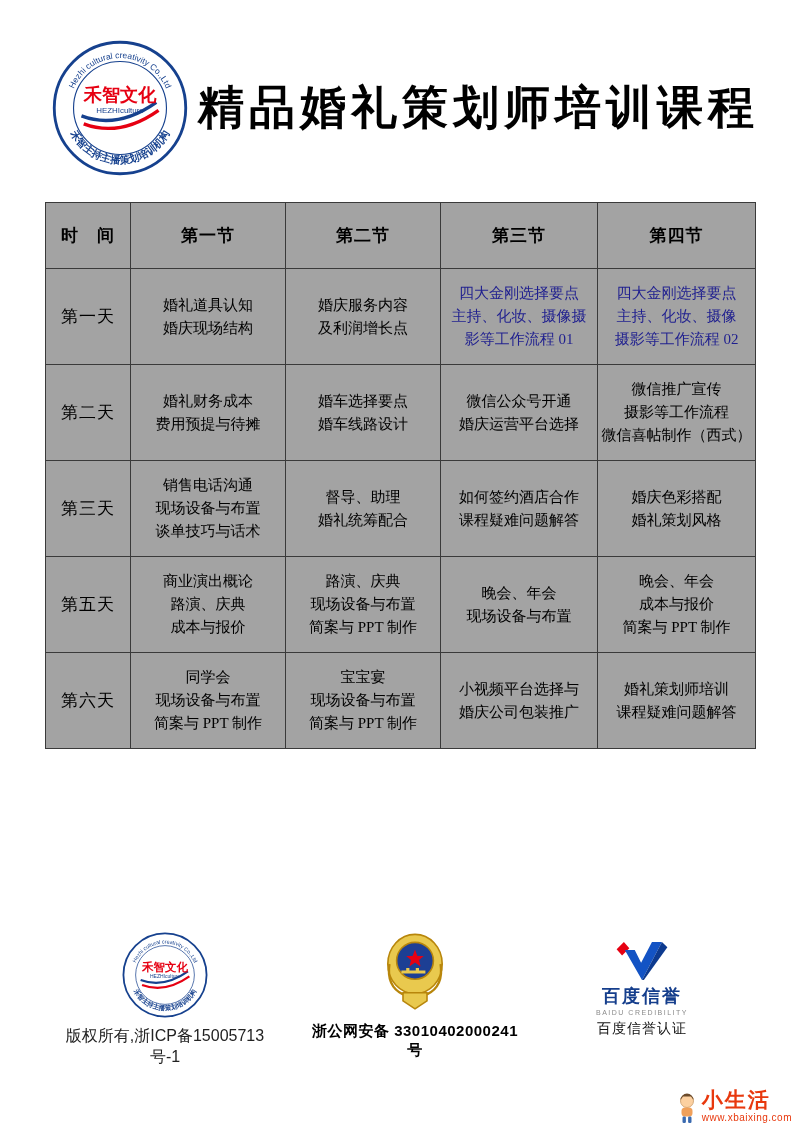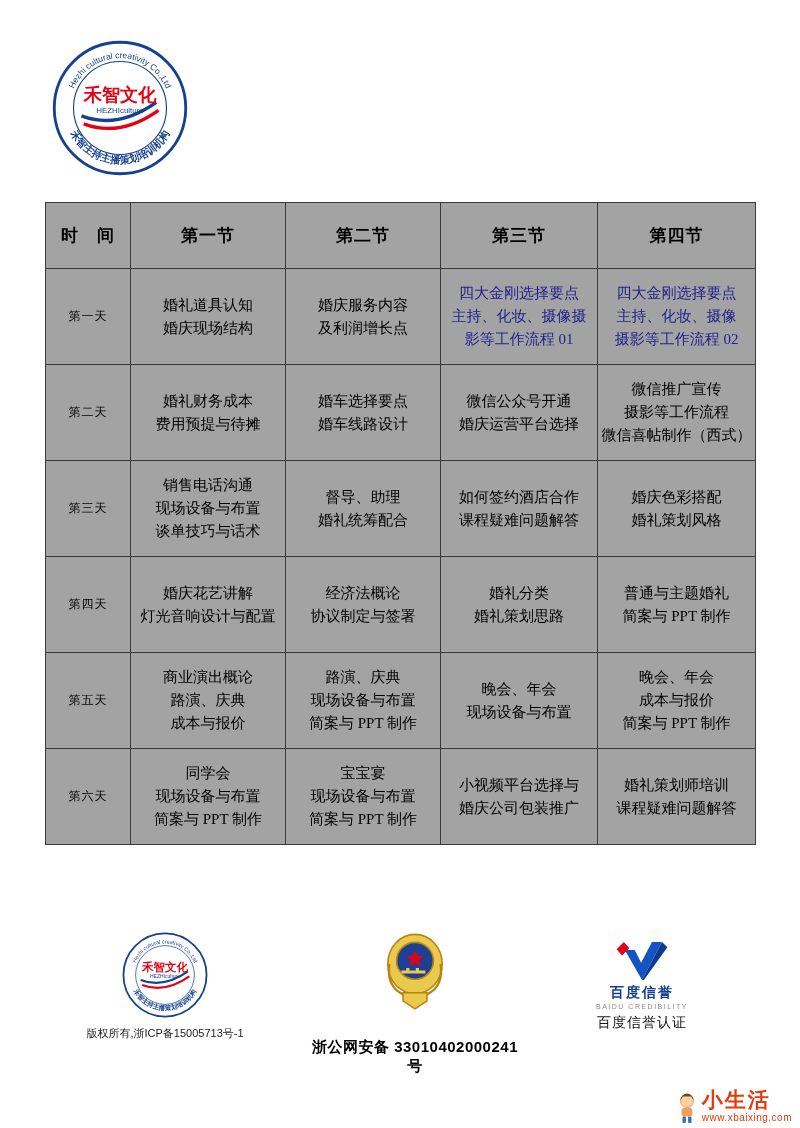--- a/index.html
+++ b/index.html
@@ -23,36 +23,36 @@
     position:absolute; top:202px; left:45px; width:710px;
     border-collapse:collapse; table-layout:fixed;
     font-family:"Liberation Serif", serif;
   }
   .schedule th, .schedule td {
     border:1px solid #3a3a3a; text-align:center; vertical-align:middle;
     background:#a3a3a3;
   }
   .schedule th { height:66px; font-size:17px; font-weight:700; letter-spacing:1px; color:#000; }
   .schedule td { height:96px; font-size:15px; line-height:23px; color:#000; }
-  .schedule td.day { font-size:12px; letter-spacing:1px; }
+  .schedule td.day { font-size:17px; letter-spacing:1px; }
 
   
   .footer-col { position:absolute; text-align:center; }
   #col-left  { left:62px;  top:932px; width:206px; }
   #col-mid   { left:308px; top:930px; width:214px; }
   #col-right { left:558px; top:938px; width:168px; }
 
   .footer-logo { width:86px; height:86px; margin:0 auto; }
-  .copyright { margin-top:8px; font-size:11px; color:#222; }
+  .copyright { margin-top:8px; font-size:16px; color:#222; }
 
   .police-badge { width:72px; height:84px; margin:0 auto; }
-  .police-text { margin-top:24px; font-size:15px; font-weight:700; color:#000; letter-spacing:0.5px; }
+  .police-text { margin-top:8px; font-size:15px; font-weight:700; color:#000; letter-spacing:0.5px; }
 
   .baidu-v { width:58px; height:44px; margin:0 auto; }
-  .baidu-cn { font-size:14px; font-weight:700; color:#153e8c; letter-spacing:2px; margin-top:2px; }
+  .baidu-cn { font-size:18px; font-weight:700; color:#153e8c; letter-spacing:2px; margin-top:2px; }
   .baidu-en { font-size:7px; color:#8a8a8a; letter-spacing:1.5px; margin-top:1px; }
   .baidu-cert { font-size:14px; color:#111; margin-top:4px; letter-spacing:1px; }
 
   
   .watermark { position:absolute; right:8px; bottom:4px; display:flex; align-items:flex-start; }
   .wm-icon { width:24px; height:32px; margin-right:3px; margin-top:4px; }
   .wm-texts { display:flex; flex-direction:column; align-items:flex-start; }
   .wm-name { font-size:21px; font-weight:700; color:#e8380d; letter-spacing:2px; line-height:24px; }
   .wm-url { font-size:10px; color:#e8380d; letter-spacing:0.5px; }
 </style>
@@ -69,20 +69,21 @@
             <path id="lg1-top" d="M 16,60 A 44,44 0 0 1 104,60" fill="none"></path>
             <path id="lg1-bot" d="M 11,60 A 49,49 0 0 0 109,60" fill="none"></path>
           </defs>
           <text font-size="7.5" fill="#16418e"><textPath href="#lg1-top" startOffset="50%" text-anchor="middle">Hezhi cultural creativity Co.,Ltd</textPath></text>
           <text font-size="9" font-weight="bold" fill="#16418e"><textPath href="#lg1-bot" startOffset="50%" text-anchor="middle">禾智主持主播策划培训机构</textPath></text>
           <path d="M 28,74 Q 60,86 94,62" stroke="#e60012" stroke-width="3" fill="none"></path>
           <path d="M 26,67 Q 58,79 92,55" stroke="#16418e" stroke-width="3" fill="none"></path>
           <text x="60" y="54" text-anchor="middle" font-size="16" font-weight="bold" fill="#e60012">禾智文化</text>
           <text x="60" y="64" text-anchor="middle" font-size="7" fill="#16418e">HEZHIculture</text>
         </svg></div>
+    <h1 class="title">精品婚礼策划师培训课程</h1>
   </div>
 
   <table class="schedule" id="schedule-table">
       <colgroup>
         <col style="width: 85px;">
         <col style="width: 155px;">
         <col style="width: 155px;">
         <col style="width: 157px;">
         <col style="width: 158px;">
       </colgroup>
@@ -148,39 +149,20 @@
             <div>督导、助理</div>
             <div>婚礼统筹配合</div>
           </td>
           <td>
             <div>如何签约酒店合作</div>
             <div>课程疑难问题解答</div>
           </td>
           <td>
             <div>婚庆色彩搭配</div>
             <div>婚礼策划风格</div>
-          </td>
-        </tr>
-        <tr>
-          <td class="day">第四天</td>
-          <td>
-            <div>婚庆花艺讲解</div>
-            <div>灯光音响设计与配置</div>
-          </td>
-          <td>
-            <div>经济法概论</div>
-            <div>协议制定与签署</div>
-          </td>
-          <td>
-            <div>婚礼分类</div>
-            <div>婚礼策划思路</div>
-          </td>
-          <td>
-            <div>普通与主题婚礼</div>
-            <div>简案与 PPT 制作</div>
           </td>
         </tr>
         <tr>
           <td class="day">第五天</td>
           <td>
             <div>商业演出概论</div>
             <div>路演、庆典</div>
             <div>成本与报价</div>
           </td>
           <td>

